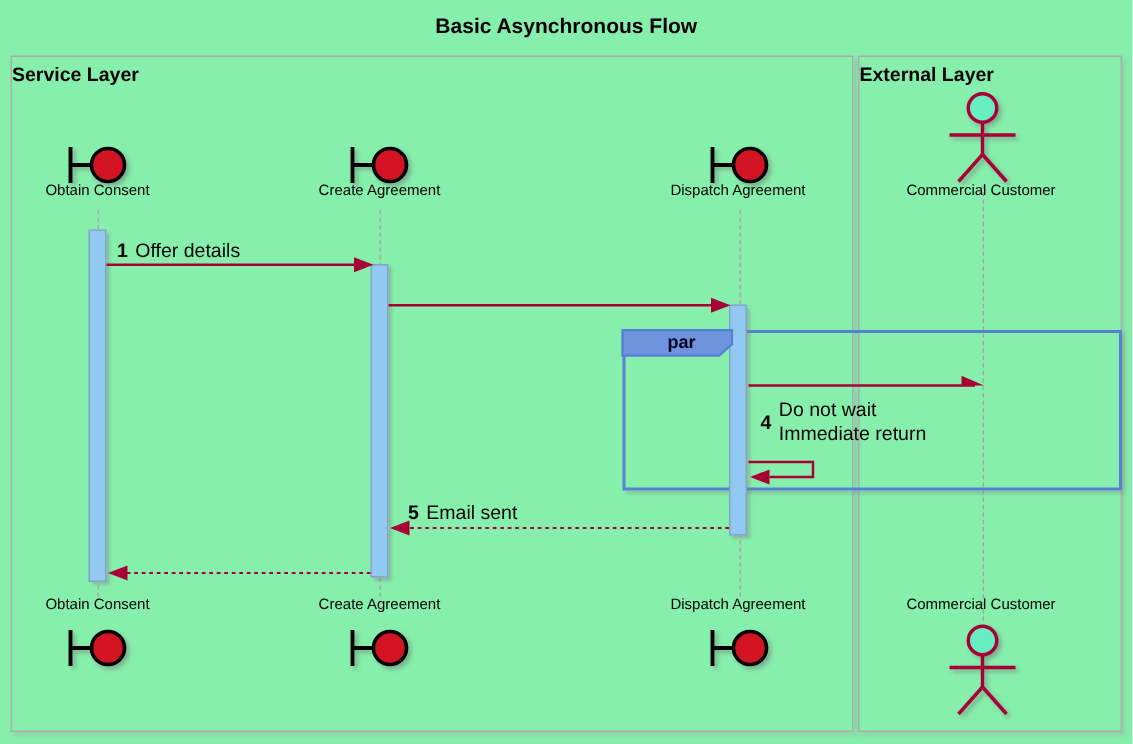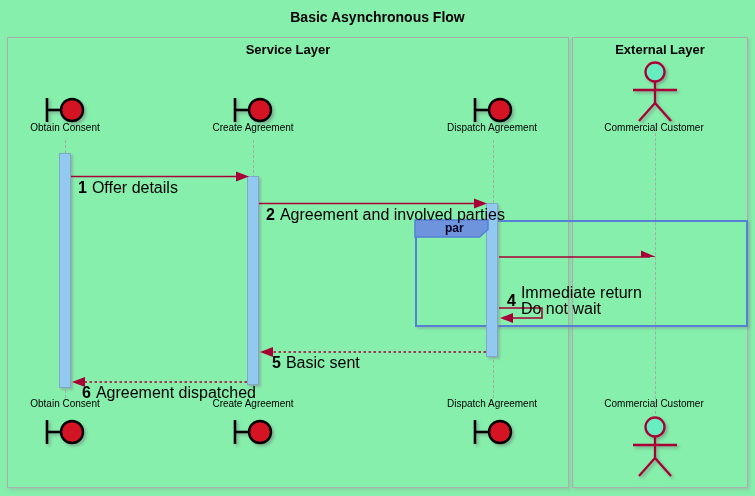--- a/index.html
+++ b/index.html
@@ -6,21 +6,21 @@
   .canvas{position:relative;width:755px;height:496px;background:#86efac;
           font-family:Liberation Sans, sans-serif;color:#000;overflow:hidden;}
 
   .title{position:absolute;left:0;top:9px;width:755px;text-align:center;
          font-size:14px;font-weight:bold;}
 
   .frame{position:absolute;border:1px solid #ADADAD;background:transparent;
          box-shadow:2px 2px 3px rgba(150,150,150,.35);}
   .frame-service{left:7px;top:37px;width:560px;height:449px;}
   .frame-external{left:572px;top:37px;width:174px;height:449px;}
-  .frame-title{text-align:center;font-weight:bold;font-size:13px;padding-top:4px;}
+  .frame-title{font-weight:bold;font-size:13px;padding-top:4px;}
 
   .lifeline{position:absolute;width:0;border-left:1px dashed #A8A8A8;z-index:1;}
 
   .par-box{position:absolute;left:415px;top:220px;width:329px;height:103px;
            border:2px solid #567FD6;box-shadow:2px 2px 2px rgba(130,130,130,.35);
            z-index:2;background:transparent;}
   .par-label{position:absolute;left:429px;top:221px;font-size:12px;font-weight:bold;
              color:#000022;z-index:5;margin-left:16px;}
 
   .bar{position:absolute;width:10px;background:#91C9F0;border:1px solid #7FA8C6;
@@ -29,21 +29,21 @@
   .bar-ca{left:247px;top:176px;height:207px;}
   .bar-da{left:486px;top:203px;height:152px;}
 
   svg.layer{position:absolute;left:0;top:0;z-index:4;pointer-events:none;}
 
   .picon{position:absolute;z-index:3;filter:drop-shadow(2.5px 2.5px 1.5px rgba(110,110,110,.5));}
 
   .plabel{position:absolute;transform:translateX(-50%);white-space:nowrap;
           font-size:10px;z-index:5;}
 
-  .msg{position:absolute;white-space:nowrap;font-size:16px;z-index:5;margin-top:20px;}
+  .msg{position:absolute;white-space:nowrap;font-size:13px;z-index:5;}
   .msg .num{font-weight:bold;margin-right:5px;}
   .msg-multiline{display:flex;align-items:center;}
   .msg-multiline .lines{display:flex;flex-direction:column;line-height:16px;}
 </style>
 </head>
 <body>
 
 <div class="canvas">
 
   <div class="title">Basic Asynchronous Flow</div>
@@ -114,35 +114,29 @@
   </svg>
 
   <div class="plabel" style="left:65px;top:122px;">Obtain Consent</div>
   <div class="plabel" style="left:253px;top:122px;">Create Agreement</div>
   <div class="plabel" style="left:492px;top:122px;">Dispatch Agreement</div>
   <div class="plabel" style="left:654px;top:122px;">Commercial Customer</div>
 
   <div class="msg" style="left:78px;top:159px;">
     <span class="num">1</span><span>Offer details</span>
   </div>
-  <div class="msg" style="left:266px;top:186px;">
-    <span class="num">2</span><span>Agreement and involved parties</span>
-  </div>
   <div class="msg msg-multiline" style="left:507px;top:265px;">
     <span class="num">4</span>
     <span class="lines">
+      <span>Do not wait</span>
       <span>Immediate return</span>
-      <span>Do not wait</span>
     </span>
   </div>
   <div class="msg" style="left:272px;top:334px;">
-    <span class="num">5</span><span>Basic sent</span>
-  </div>
-  <div class="msg" style="left:82px;top:364px;">
-    <span class="num">6</span><span>Agreement dispatched</span>
+    <span class="num">5</span><span>Email sent</span>
   </div>
 
   <div class="plabel" style="left:65px;top:398px;">Obtain Consent</div>
   <div class="plabel" style="left:253px;top:398px;">Create Agreement</div>
   <div class="plabel" style="left:492px;top:398px;">Dispatch Agreement</div>
   <div class="plabel" style="left:654px;top:398px;">Commercial Customer</div>
 
   <svg class="picon" style="left:42px;top:415px;" width="46" height="36" viewBox="0 0 46 36">
     <line x1="5" y1="5" x2="5" y2="29" stroke="#000" stroke-width="2.6"></line>
     <line x1="5" y1="17" x2="18" y2="17" stroke="#000" stroke-width="2.6"></line>

